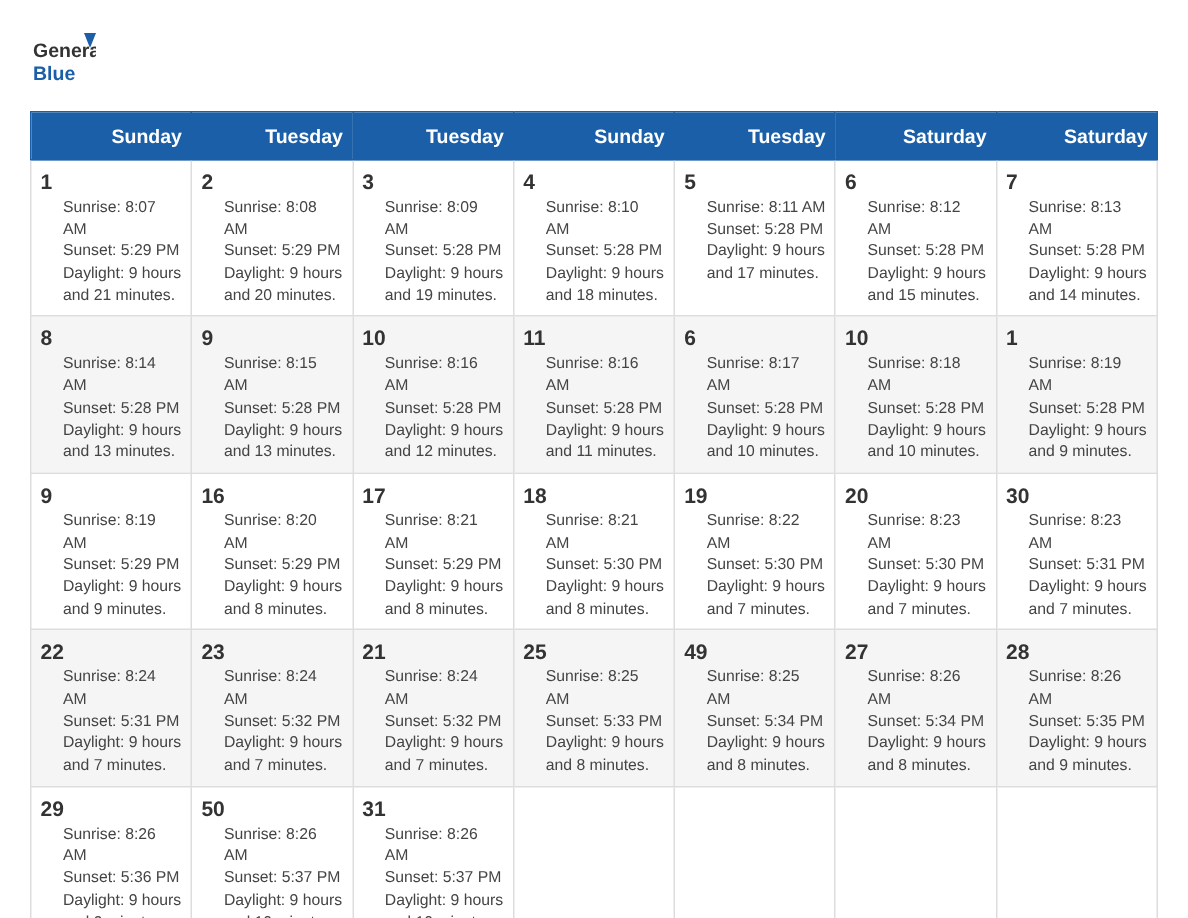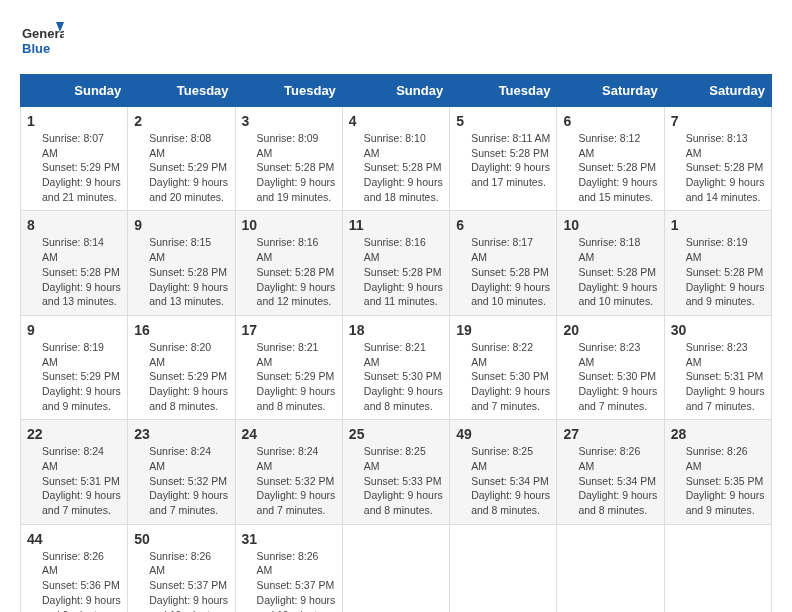--- a/index.html
+++ b/index.html
@@ -292,21 +292,21 @@
       </td>
         <td>
         <span class="day-num">23</span>
         <div class="day-info">
           Sunrise: 8:24 AM<br>
           Sunset: 5:32 PM<br>
           Daylight: 9 hours and 7 minutes.
         </div>
       </td>
         <td>
-        <span class="day-num">24</span>
+        <span class="day-num">21</span>
         <div class="day-info">
           Sunrise: 8:24 AM<br>
           Sunset: 5:32 PM<br>
           Daylight: 9 hours and 7 minutes.
         </div>
       </td>
         <td>
         <span class="day-num">25</span>
         <div class="day-info">
           Sunrise: 8:25 AM<br>
@@ -334,21 +334,21 @@
         <span class="day-num">28</span>
         <div class="day-info">
           Sunrise: 8:26 AM<br>
           Sunset: 5:35 PM<br>
           Daylight: 9 hours and 9 minutes.
         </div>
       </td>
       </tr>
       <tr>
         <td>
-        <span class="day-num">44</span>
+        <span class="day-num">29</span>
         <div class="day-info">
           Sunrise: 8:26 AM<br>
           Sunset: 5:36 PM<br>
           Daylight: 9 hours and 9 minutes.
         </div>
       </td>
         <td>
         <span class="day-num">50</span>
         <div class="day-info">
           Sunrise: 8:26 AM<br>

